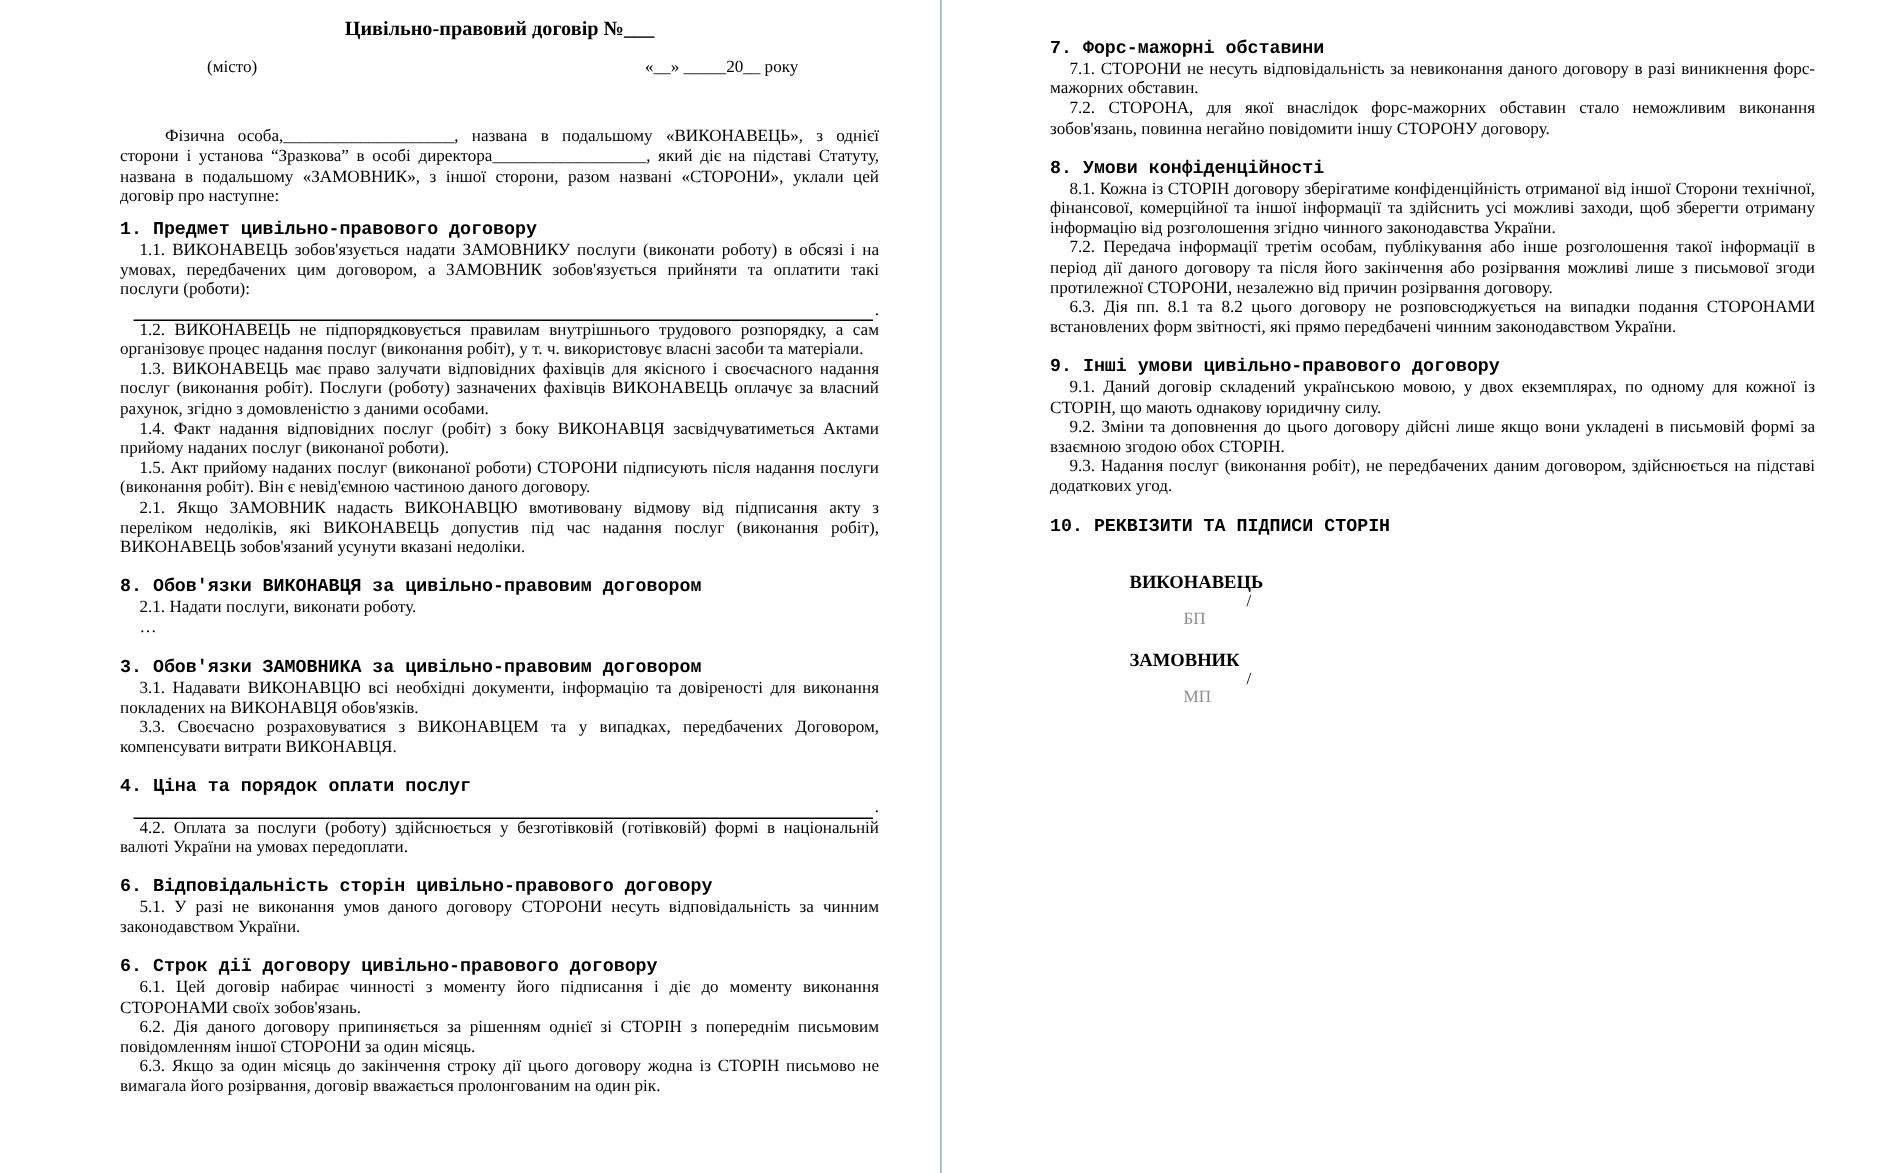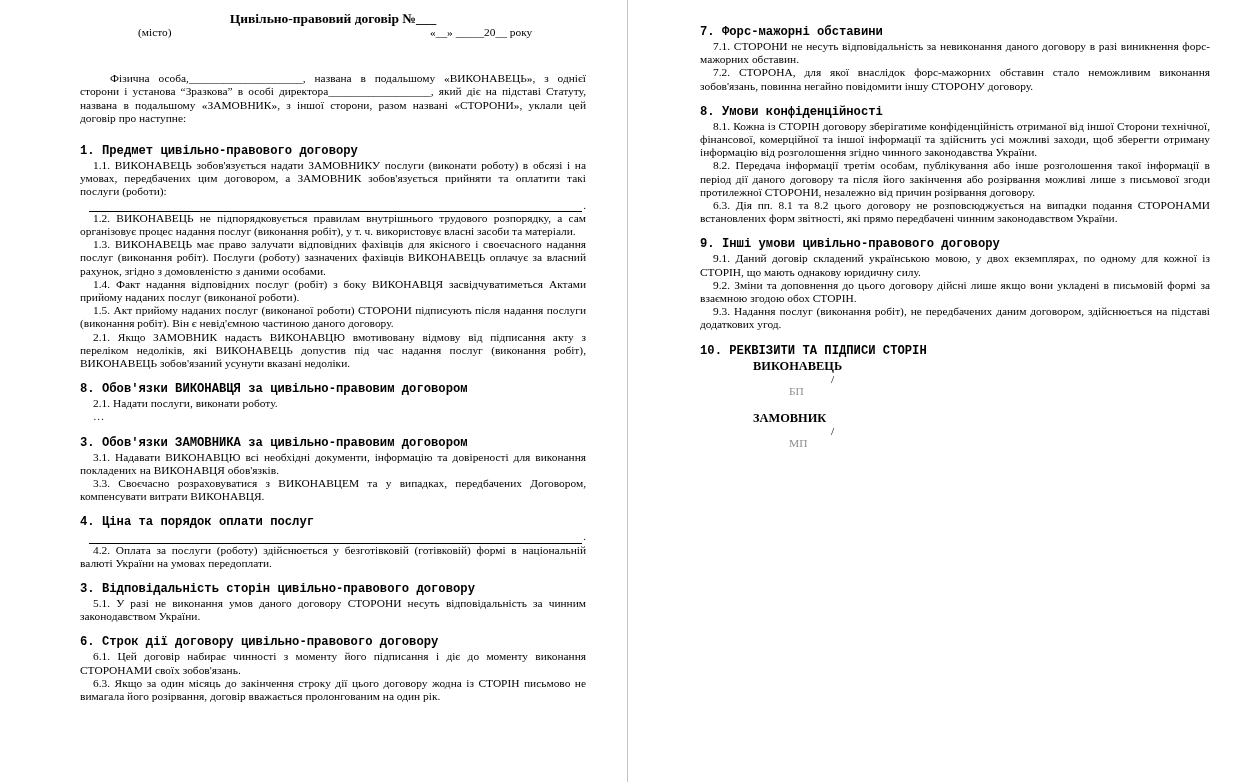--- a/index.html
+++ b/index.html
@@ -8,38 +8,38 @@
     font-family: "Liberation Serif", "DejaVu Serif", serif;
     color: #000;
   }
   .doc { position: relative; width: 1254px; height: 782px; background: #0c4a6e; overflow: hidden; }
   .page { position: absolute; top: 0; height: 782px; box-sizing: border-box; background: #fff; }
   .page-left  { left: 0;     width: 627px; padding: 11px 41px 0 80px; }
   .page-right { left: 628px; width: 626px; padding: 25px 44px 0 72px; }
   .divider { position: absolute; left: 627px; top: 0; width: 1px; height: 782px; background: #c4c4c4; }
 
   .title { font-weight: bold; font-size: 13.5px; line-height: 15px; text-align: center; }
-  .meta-row { position: relative; height: 13.2px; font-size: 11.4px; line-height: 13.2px; }
+  .meta-row { position: relative; height: 13.2px; margin-top: 13px; font-size: 11.4px; line-height: 13.2px; }
   .city { position: absolute; left: 58px; }
   .date { position: absolute; left: 350px; }
 
   .intro { margin: 33px 0 0 0; text-indent: 30px; }
   p.para, .intro { font-size: 11.4px; line-height: 13.2px; text-align: justify; }
   p.para { margin: 0; text-indent: 13px; }
   p.ellipsis { text-align: left; }
 
   .sec-heading { font-weight: bold; font-size: 12.2px; line-height: 15px; text-align: left; margin-top: 12px; font-family: Liberation Mono, monospace; }
-  .sec-heading.first { margin-top: 19px; }
+  .sec-heading.first { margin-top: 8px; }
   .page-right .sec-heading.first { margin-top: 0; }
 
   .rule-row { display: flex; align-items: flex-end; height: 13.2px; padding-left: 9px; font-size: 11.4px; line-height: 13.2px; }
   .rule-line { flex: 1 1 auto; border-bottom: 1px solid #000; height: 11px; }
   .rule-dot { padding-left: 1px; }
 
-  .sig-block { margin-top: 0; }
+  .sig-block { margin-top: 22px; }
   .sig-block + .sig-block { margin-top: 14px; }
   .sig-area { margin-top: 0; }
   .sig-label { font-weight: bold; font-size: 12.4px; line-height: 14px; padding-left: 53px; }
   .sig-slash { font-size: 11.4px; line-height: 12px; padding-left: 131px; }
   .sig-note  { font-size: 11.4px; line-height: 12px; padding-left: 89px; color: #8f8f8f; }
 </style>
 </head>
 <body>
 
 <div class="doc">
@@ -68,38 +68,39 @@
         <p class="para ellipsis">…</p>
         <div class="sec-heading">3. Обов'язки ЗАМОВНИКА за цивільно-правовим договором</div>
         <p class="para">3.1. Надавати ВИКОНАВЦЮ всі необхідні документи, інформацію та довіреності для виконання покладених на ВИКОНАВЦЯ обов'язків.</p>
         <p class="para">3.3. Своєчасно розраховуватися з ВИКОНАВЦЕМ та у випадках, передбачених Договором, компенсувати витрати ВИКОНАВЦЯ.</p>
         <div class="sec-heading">4. Ціна та порядок оплати послуг</div>
         <div class="rule-row">
           <span class="rule-line"></span>
           <span class="rule-dot">.</span>
         </div>
         <p class="para">4.2. Оплата за послуги (роботу) здійснюється у безготівковій (готівковій) формі в національній валюті України на умовах передоплати.</p>
-        <div class="sec-heading">3. Відповідальність сторін цивільно-правового договору</div>
+        <div class="sec-heading">6. Відповідальність сторін цивільно-правового договору</div>
         <p class="para">5.1. У разі не виконання умов даного договору СТОРОНИ несуть відповідальність за чинним законодавством України.</p>
         <div class="sec-heading">6. Строк дії договору цивільно-правового договору</div>
         <p class="para">6.1. Цей договір набирає чинності з моменту його підписання і діє до моменту виконання СТОРОНАМИ своїх зобов'язань.</p>
+        <p class="para">6.2. Дія даного договору припиняється за рішенням однієї зі СТОРІН з попереднім письмовим повідомленням іншої СТОРОНИ за один місяць.</p>
         <p class="para">6.3. Якщо за один місяць до закінчення строку дії цього договору жодна із СТОРІН письмово не вимагала його розірвання, договір вважається пролонгованим на один рік.</p>
       </div>
   </div>
 
   <div class="divider"></div>
 
   <div class="page page-right">
     <div id="right-sections">
         <div class="sec-heading first">7. Форс-мажорні обставини</div>
         <p class="para">7.1. СТОРОНИ не несуть відповідальність за невиконання даного договору в разі виникнення форс-мажорних обставин.</p>
         <p class="para">7.2. СТОРОНА, для якої внаслідок форс-мажорних обставин стало неможливим виконання зобов'язань, повинна негайно повідомити іншу СТОРОНУ договору.</p>
         <div class="sec-heading">8. Умови конфіденційності</div>
         <p class="para">8.1. Кожна із СТОРІН договору зберігатиме конфіденційність отриманої від іншої Сторони технічної, фінансової, комерційної та іншої інформації та здійснить усі можливі заходи, щоб зберегти отриману інформацію від розголошення згідно чинного законодавства України.</p>
-        <p class="para">8.2. Передача інформації третім особам, публікування або інше розголошення такої інформації в період дії даного договору та після його закінчення або розірвання можливі лише з письмової згоди протилежної СТОРОНИ, незалежно від причин розірвання договору.</p>
+        <p class="para">7.2. Передача інформації третім особам, публікування або інше розголошення такої інформації в період дії даного договору та після його закінчення або розірвання можливі лише з письмової згоди протилежної СТОРОНИ, незалежно від причин розірвання договору.</p>
         <p class="para">6.3. Дія пп. 8.1 та 8.2 цього договору не розповсюджується на випадки подання СТОРОНАМИ встановлених форм звітності, які прямо передбачені чинним законодавством України.</p>
         <div class="sec-heading">9. Інші умови цивільно-правового договору</div>
         <p class="para">9.1. Даний договір складений українською мовою, у двох екземплярах, по одному для кожної із СТОРІН, що мають однакову юридичну силу.</p>
         <p class="para">9.2. Зміни та доповнення до цього договору дійсні лише якщо вони укладені в письмовій формі за взаємною згодою обох СТОРІН.</p>
         <p class="para">9.3. Надання послуг (виконання робіт), не передбачених даним договором, здійснюється на підставі додаткових угод.</p>
         <div class="sec-heading">10. РЕКВІЗИТИ ТА ПІДПИСИ СТОРІН</div>
       </div>
     <div id="signature-area" class="sig-area">
         <div class="sig-block">
           <div class="sig-label">ВИКОНАВЕЦЬ</div>

